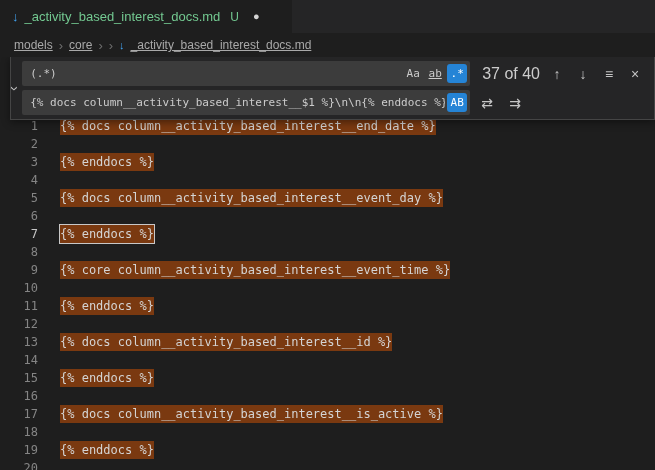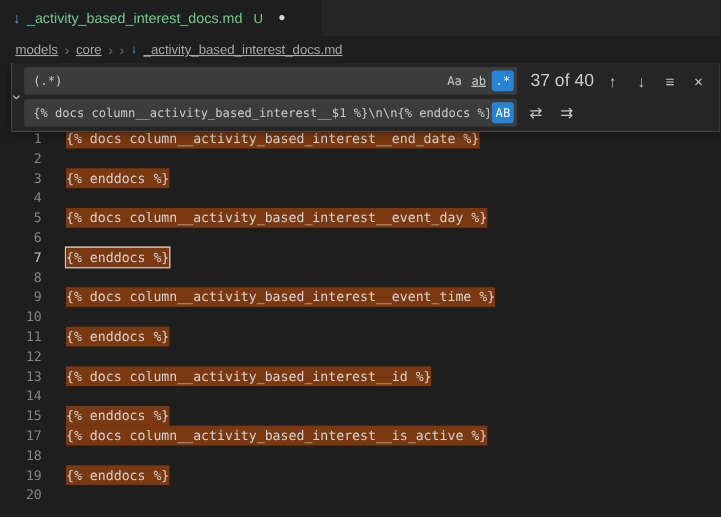--- a/index.html
+++ b/index.html
@@ -184,21 +184,21 @@
         <span class="ltext match current">{% enddocs %}</span>
       </div>
 
       <div class="line">
         <span class="ln">8</span>
         <span class="ltext"></span>
       </div>
 
       <div class="line">
         <span class="ln">9</span>
-        <span class="ltext match">{% docs column__activity_based_interest__event_time %}</span>
+        <span class="ltext match">{% core column__activity_based_interest__event_time %}</span>
       </div>
 
       <div class="line">
         <span class="ln">10</span>
         <span class="ltext"></span>
       </div>
 
       <div class="line">
         <span class="ln">11</span>
         <span class="ltext match">{% enddocs %}</span>
@@ -217,20 +217,24 @@
       <div class="line">
         <span class="ln">14</span>
         <span class="ltext"></span>
       </div>
 
       <div class="line">
         <span class="ln">15</span>
         <span class="ltext match">{% enddocs %}</span>
       </div>
 
+      <div class="line">
+        <span class="ln">16</span>
+        <span class="ltext"></span>
+      </div>
 
       <div class="line">
         <span class="ln">17</span>
         <span class="ltext match">{% docs column__activity_based_interest__is_active %}</span>
       </div>
 
       <div class="line">
         <span class="ln">18</span>
         <span class="ltext"></span>
       </div>

